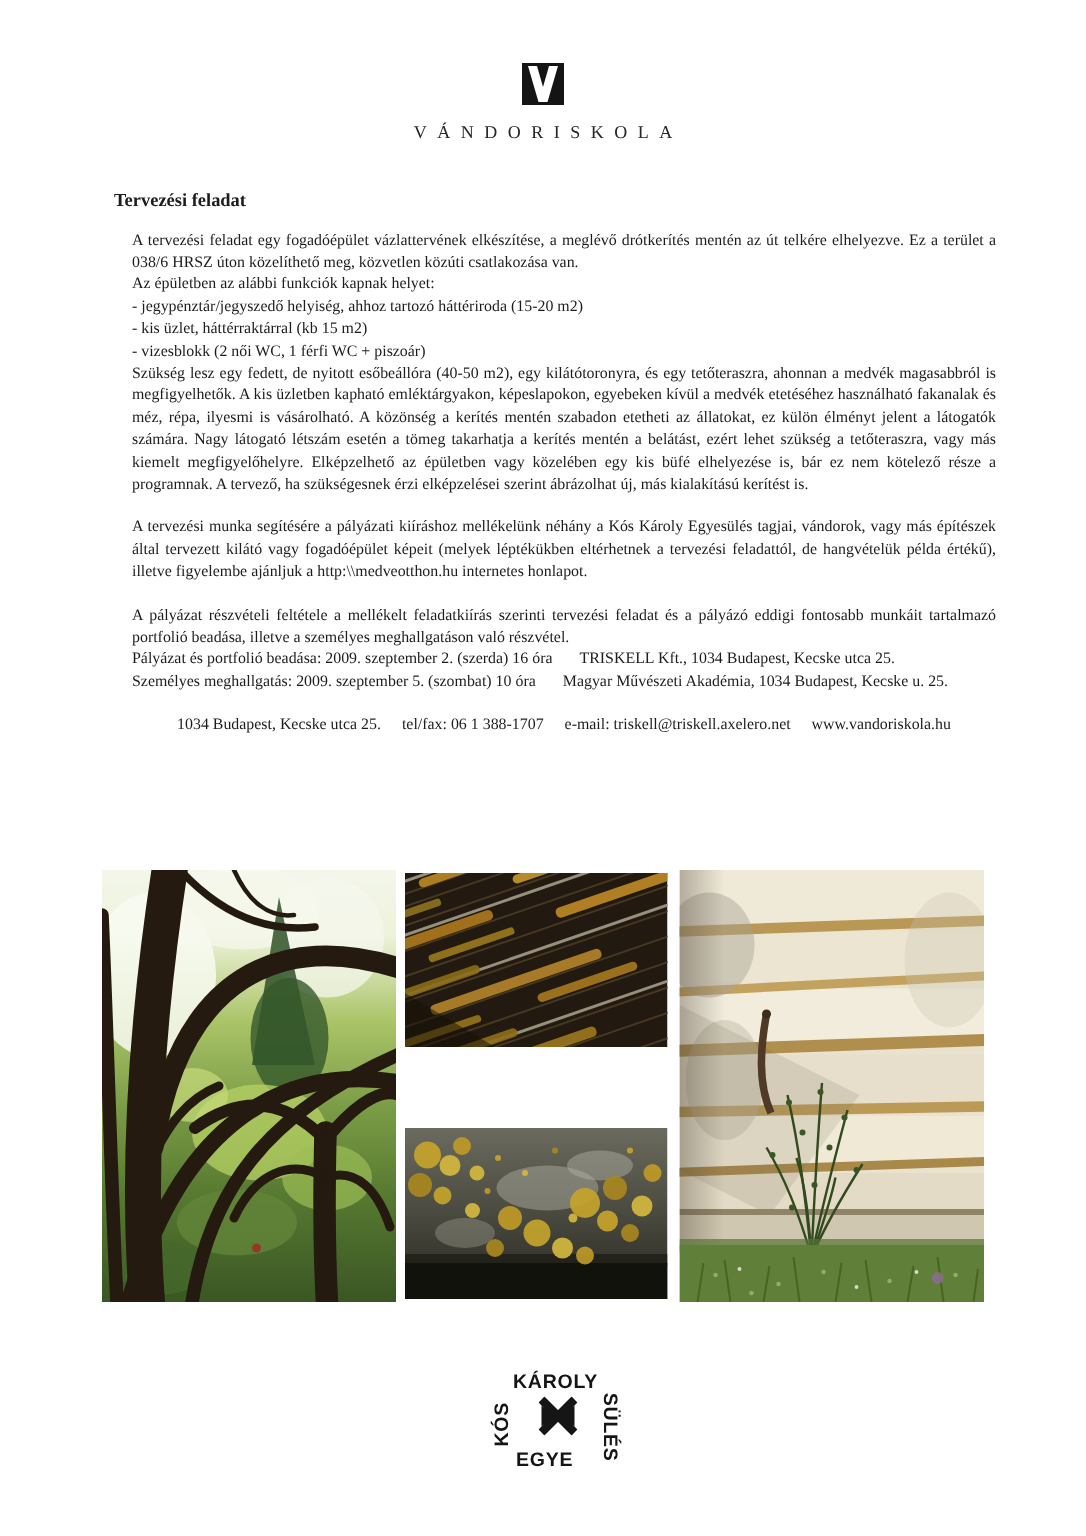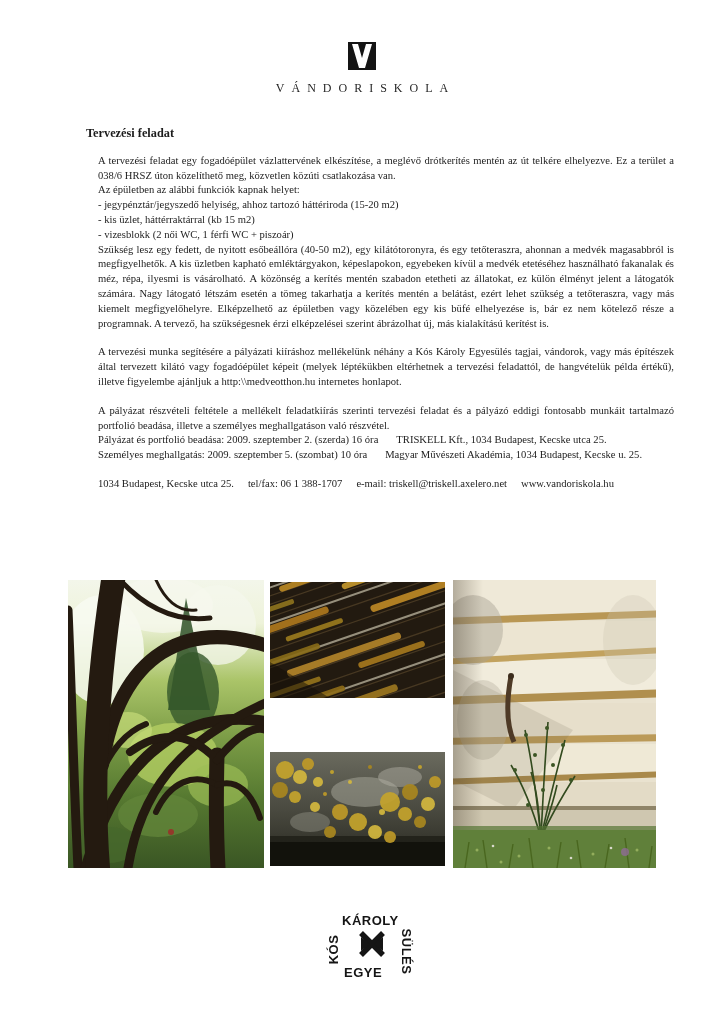--- a/index.html
+++ b/index.html
@@ -3,29 +3,29 @@
 <meta charset="utf-8">
 <style>
   html,body{margin:0;padding:0;background:#ffffff;}
   .page{position:relative;width:724px;height:1024px;background:#ffffff;overflow:hidden;
         font-family:"Liberation Serif",serif;color:#1c1c1c;}
   
   .brand{position:absolute;top:42px;left:0;width:100%;text-align:center;}
   .brand-mark{display:block;margin:0 auto;}
   .brand-word{margin-top:11px;font-size:12px;letter-spacing:7px;color:#262626;padding-left:7px;}
   
-  .content{position:absolute;left:86px;top:126px;width:588px;
+  .content{position:absolute;left:76px;top:126px;width:588px;
            font-size:10.6px;line-height:14.8px;}
   .doc-title{font-size:12.3px;font-weight:bold;margin:0 0 13px 0;}
   .blk{margin:0 0 14px 12px;}
   .content p{margin:0;text-align:justify;}
   .line{text-align:left;}
   .sched{white-space:nowrap;}
   .sched .venue{margin-left:18px;}
-  .contact-line{white-space:nowrap;}
+  .contact-line{white-space:nowrap;text-align:center;}
   .contact-line .seg{margin-left:14px;}
   .contact-line .seg:first-child{margin-left:0;}
   
   .photos{position:absolute;left:68px;top:580px;width:588px;height:288px;}
   .photos figure{margin:0;padding:0;position:absolute;}
   .photos svg{display:block;}
   .ph-left{left:0;top:0;}
   .ph-roof{left:202px;top:2px;}
   .ph-lichen{left:202px;top:172px;}
   .ph-wall{left:385px;top:0;}

